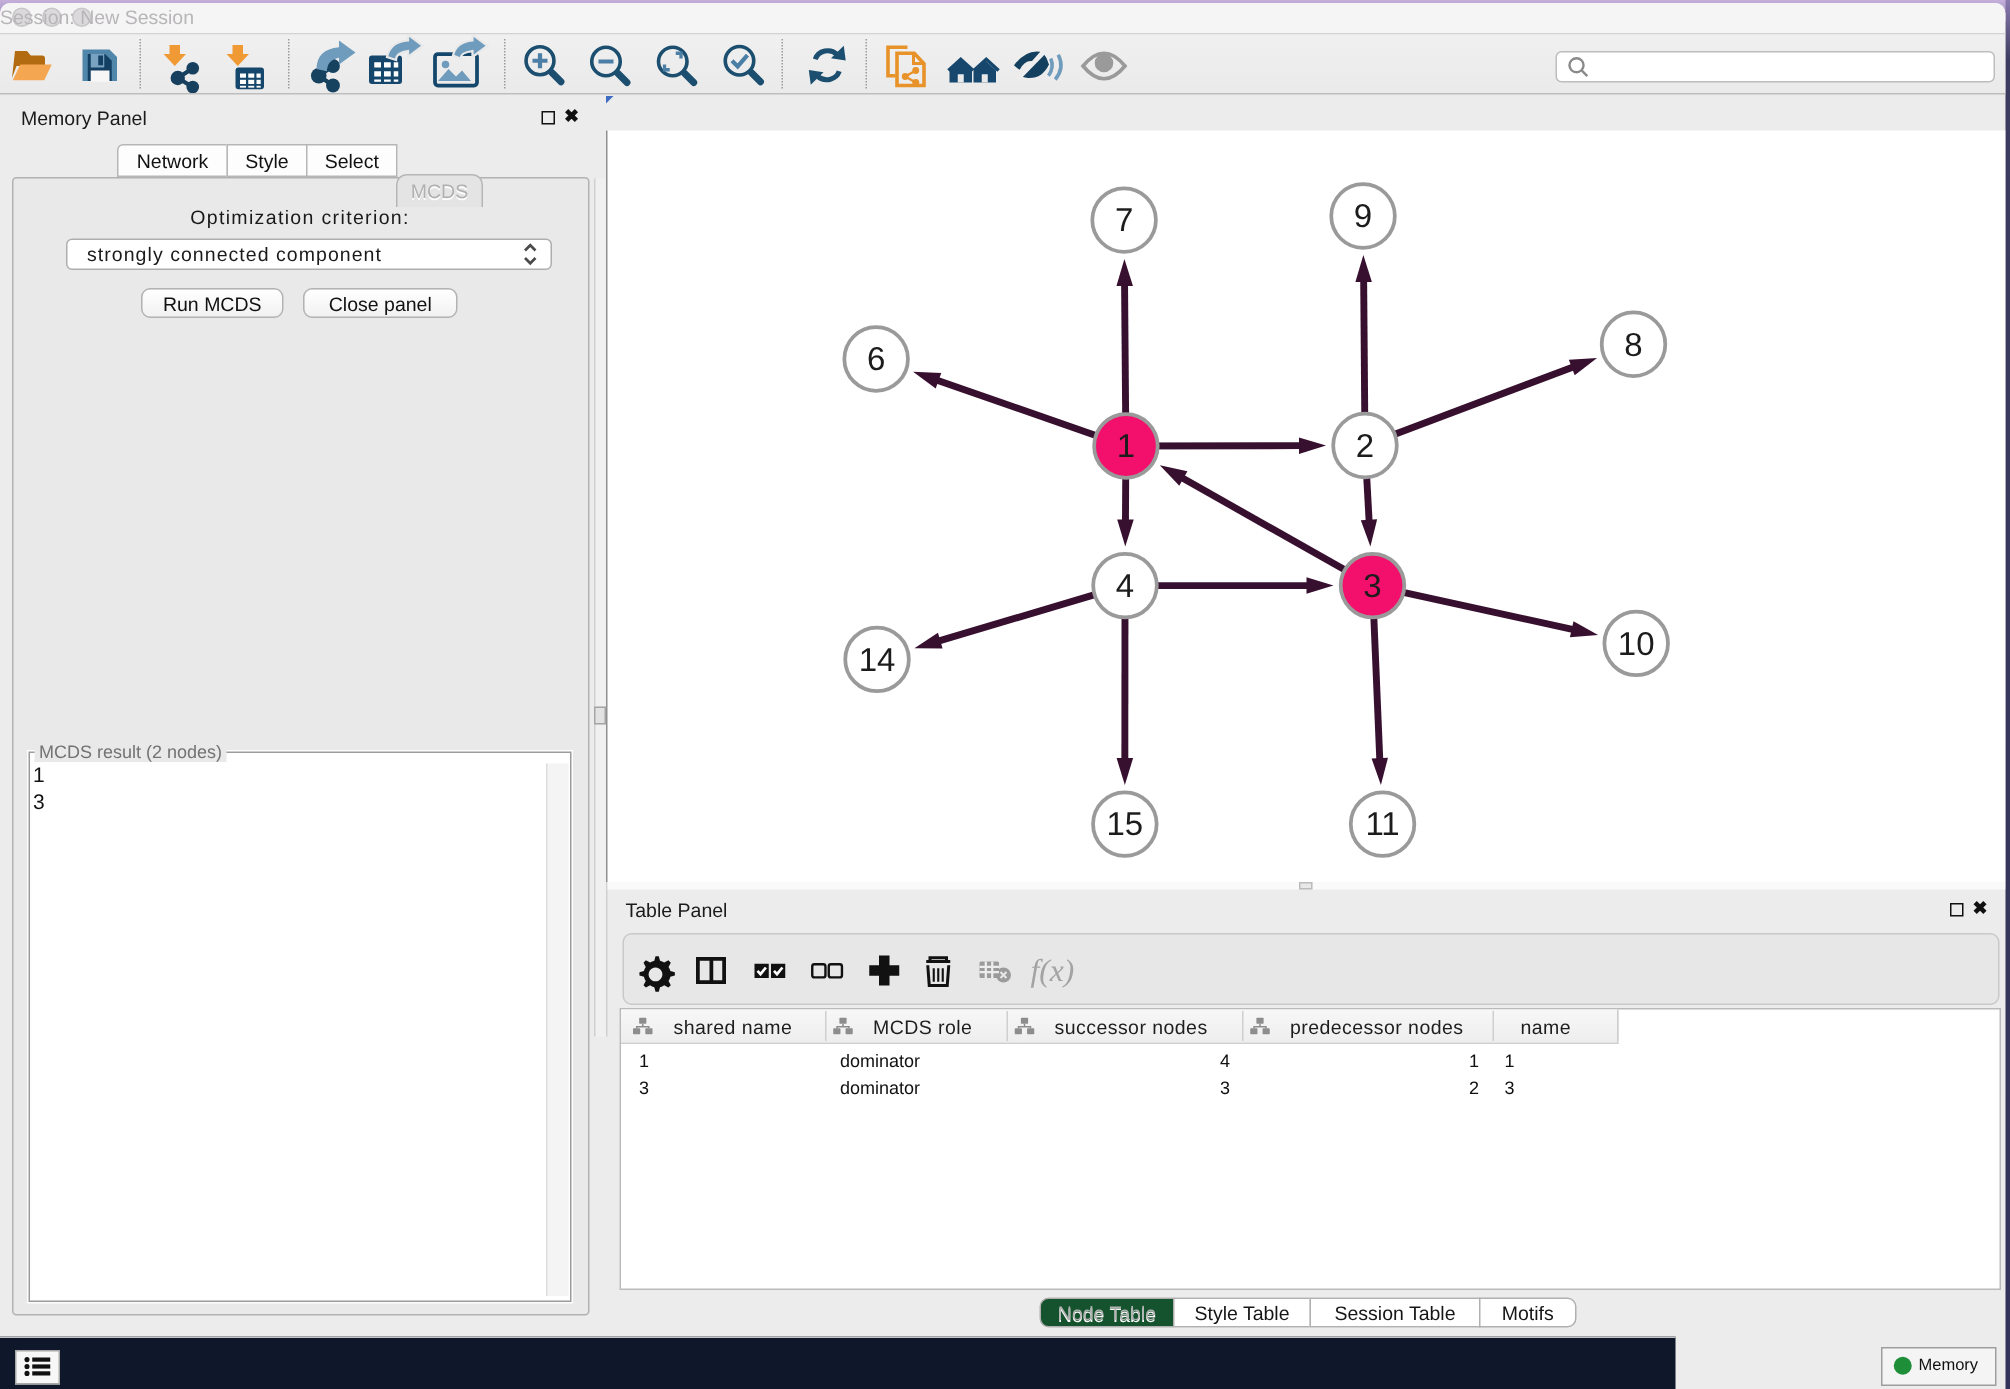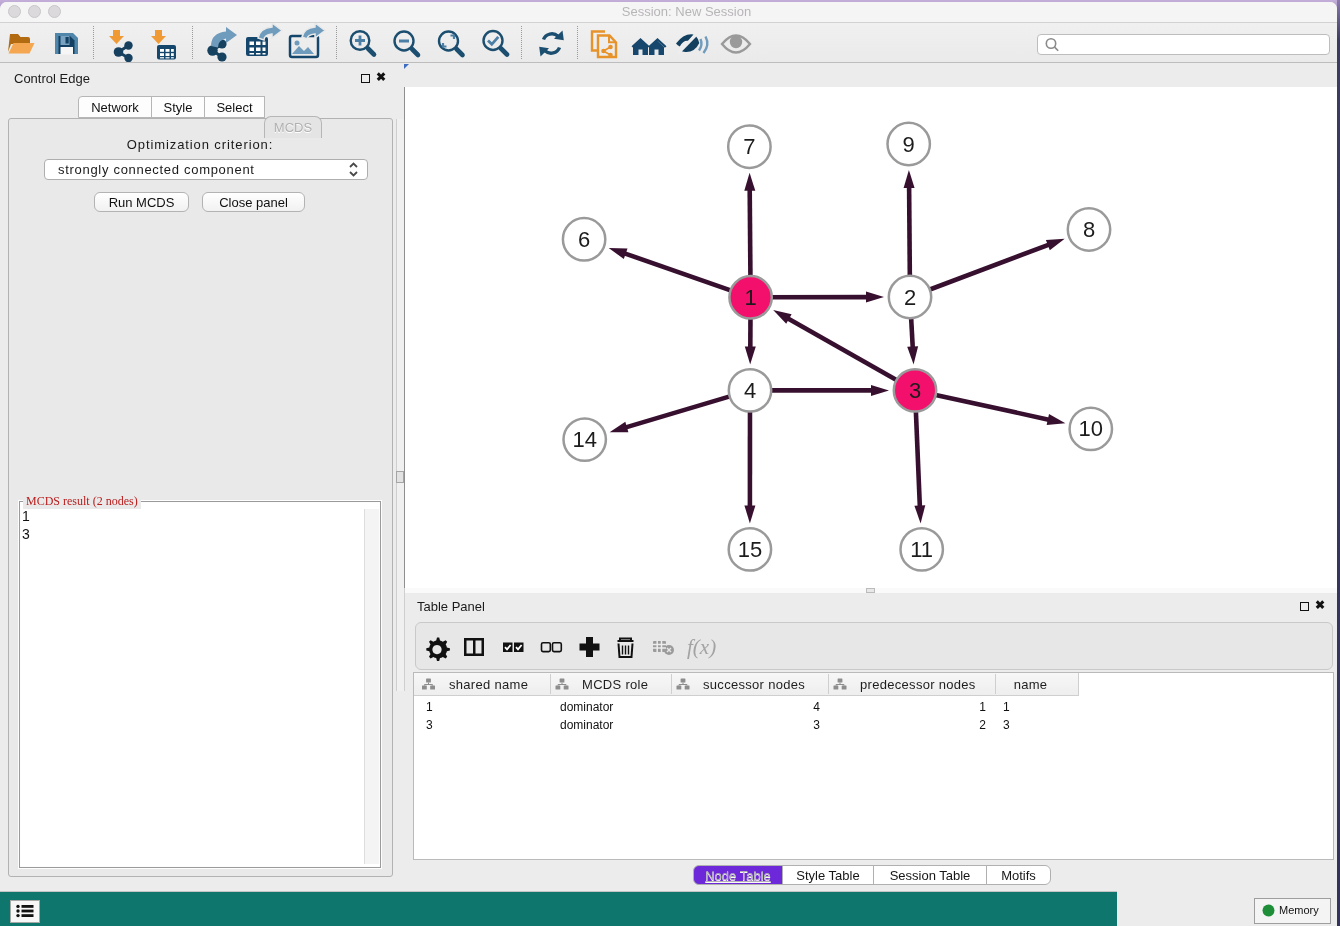--- a/index.html
+++ b/index.html
@@ -4,39 +4,39 @@
 body{width:1340px;height:926px;position:relative;overflow:hidden;
  background:#34345a;font-family:"Liberation Sans",sans-serif;
  -webkit-font-smoothing:antialiased;}
 .abs{position:absolute;}
 #purple{left:0;top:0;width:1340px;height:14px;background:linear-gradient(#c3afd9,#a78dc6);}
 #rightedge{left:1337px;top:0;width:3px;height:926px;background:linear-gradient(#8a7aae,#3c3c60 40px,#32325a);}
 #win{left:0;top:2px;width:1337px;height:924px;background:#ececec;border-radius:7px 7px 0 0;overflow:hidden;}
 
 #titlebar{left:0;top:0;width:1337px;height:22px;background:#f6f5f6;border-bottom:1px solid #d3d1d3;}
 .tl{position:absolute;top:5px;width:11px;height:11px;border-radius:50%;background:#dbd9db;border:1px solid #c8c6c8;}
-#wtitle{position:absolute;left:0;right:12px;top:4px;text-align:center;font-size:13px;color:#b7b5b7;margin-left:48px;}
+#wtitle{position:absolute;left:0;right:12px;top:4px;font-size:13px;color:#b7b5b7;}
 
 #toolbar{left:0;top:23px;width:1337px;height:39px;overflow:hidden;background:linear-gradient(#f0f0f0,#eaeaea);border-bottom:1px solid #bdbdbd;}
 .tsep{position:absolute;top:3px;height:33px;width:0;border-left:1px dotted #9a9a9a;}
 #searchbox{position:absolute;left:1037px;top:11px;width:291px;height:19px;background:#fff;border:1px solid #bdbdbd;border-radius:4px;}
 
 #cptitle{left:14px;top:71px;font-size:13px;color:#1b1b1b;}
 .winbtn-sq{position:absolute;width:7px;height:7px;border:1.5px solid #111;background:transparent;}
 .winbtn-x{position:absolute;font-size:12px;font-weight:bold;color:#111;line-height:10px;}
 #tabcontent{left:8px;top:118px;width:383px;height:757px;background:#e9e9e9;border:1px solid #b2b2b2;border-radius:3px;}
 .cptab{position:absolute;top:96px;height:22px;background:#fdfdfd;border:1px solid #b6b6b6;box-sizing:border-box;font-size:13px;text-align:center;line-height:21px;color:#111;}
 #tabMCDS{background:#e4e4e4;border-radius:7px 7px 0 0;color:#b0b0b0;text-shadow:0 1px 0 #fff;border-bottom:none;}
 #optlabel{left:0px;top:137px;width:400px;text-align:center;font-size:13px;letter-spacing:0.9px;color:#1a1a1a;}
 #combo{left:44px;top:159px;width:309px;height:19px;background:#fff;border:1px solid #aeaeae;border-radius:4px;font-size:13px;letter-spacing:0.7px;line-height:19px;color:#1a1a1a;padding-left:13px;box-sizing:content-box;}
 #runbtn{left:94px;top:192px;width:95px;height:20px;}
 #closebtn{left:202px;top:192px;width:103px;height:20px;}
 .btn{position:absolute;background:linear-gradient(#ffffff,#f1f1f1);border:1px solid #b3b3b3;border-radius:6px;font-size:13px;color:#111;text-align:center;line-height:20px;box-sizing:border-box;}
 #groupbox{left:19px;top:501px;width:360px;height:365px;border:1px solid #9b9b9b;background:#fff;box-shadow:0 0 0 1px #fdfdfd, inset 0 0 0 1px #fdfdfd;}
-#grouplabel{left:23px;top:494px;font-size:12px;color:#b91c1c;background:#e9e9e9;padding:0 3px;font-family:Liberation Serif, serif;}
+#grouplabel{left:23px;top:494px;font-size:12px;color:#737373;background:#e9e9e9;padding:0 3px;}
 #mcdstext{left:22px;top:508px;font-size:14px;color:#111;line-height:17.5px;}
 #mcdsscroll{left:364px;top:509px;width:14px;height:355px;background:#f4f4f4;border-left:1px solid #ddd;}
 
 #divtrack{left:396px;top:119px;width:7px;height:572px;background:#f0f0f0;border-left:1px solid #cfcfcf;border-right:1px solid #cfcfcf;}
 #divgrip{left:396px;top:471px;width:8px;height:12px;background:#e2e2e2;border:1px solid #a5a5a5;box-sizing:border-box;}
 
 #nettitle{left:404px;top:63px;width:933px;height:22px;background:linear-gradient(#f7f7f7,#d6d6d6);border-top:1px solid #cfcfcf;border-bottom:1px solid #565656;box-sizing:content-box;}
 #nettitletext{position:absolute;left:10px;right:0;top:4px;text-align:center;font-size:13px;font-weight:500;letter-spacing:1.2px;color:#141414;}
 .mac{position:absolute;top:5.5px;width:12px;height:12px;border-radius:50%;box-sizing:border-box;}
 #canvas{left:404px;top:87px;width:933px;height:501px;background:#fff;border-left:1px solid #8f8f8f;box-sizing:border-box;}
@@ -45,24 +45,24 @@
 
 #tptitle{left:417px;top:599px;font-size:13px;color:#1b1b1b;}
 #tptoolbar{left:415px;top:622px;width:918px;height:48px;background:#e7e7e7;border:1px solid #c9c9c9;border-radius:6px;box-sizing:border-box;}
 #tablebox{left:413px;top:672px;width:919px;height:186px;background:#fff;border:1px solid #bababa;}
 #thead{position:absolute;left:0;top:0;width:100%;height:22px;background:linear-gradient(#f7f7f7,#eeeeee);border-bottom:1px solid #cfcfcf;}
 .colsep{position:absolute;top:1px;height:20px;width:0;border-left:1px solid #cfcfcf;}
 .th{position:absolute;top:4px;font-size:13px;color:#1e1e1e;letter-spacing:0.3px;}
 .td{position:absolute;font-size:12px;color:#111;}
 
 .btab{position:absolute;top:865px;height:20px;background:#fff;border:1px solid #b0b0b0;box-sizing:border-box;font-size:13px;font-weight:500;text-align:center;line-height:19px;color:#161616;}
-#tabNode{background:#6d28d9;color:#b2b2b2;text-shadow:0 1px 0 #fafafa;border-radius:6px 0 0 6px;text-decoration:underline;}
+#tabNode{background:#14532d;color:#b2b2b2;text-shadow:0 1px 0 #fafafa;border-radius:6px 0 0 6px;}
 #tabMotifs{border-radius:0 6px 6px 0;}
 
-#statusbar{left:0;top:891px;width:1117px;height:35px;background:#0f766e;border-top:1px solid #c4c4c4;}
+#statusbar{left:0;top:891px;width:1117px;height:35px;background:#0f172a;border-top:1px solid #c4c4c4;}
 #listbtn{position:absolute;left:10px;top:8px;width:28px;height:21px;background:#f7f7f7;border:1px solid #a8a8a8;}
 #membtn{position:absolute;left:1254px;top:6px;width:75px;height:24px;background:#f4f4f4;border:1px solid #9e9e9e;font-size:11px;color:#111;}
 svg{position:absolute;overflow:visible;}
 </style></head>
 <body>
 <div id="purple" class="abs"></div>
 <div id="rightedge" class="abs"></div>
 <div id="win" class="abs">
     <div id="inner" style="position:absolute;left:0;top:-2px;width:1337px;height:928px;">
   <div id="titlebar" class="abs">
@@ -198,21 +198,21 @@
     <div class="tsep" style="left:521px;"></div>
     <div class="tsep" style="left:577px;"></div>
     <div id="searchbox">
           <svg width="20" height="19" viewBox="0 0 20 19" style="left:5px;top:0;">
             <circle cx="8" cy="8.5" r="4.7" fill="none" stroke="#8a8a8a" stroke-width="1.6"></circle>
             <path d="M11.6,12.1 l3.6,3.6" stroke="#8a8a8a" stroke-width="1.6"></path>
           </svg>
         </div>
   </div>
 
-  <div id="cptitle" class="abs">Control Edge</div>
+  <div id="cptitle" class="abs">Memory Panel</div>
   <div class="winbtn-sq" style="left:361px;top:74px;"></div>
   <div class="winbtn-x" style="left:376px;top:72px;">✖</div>
   <div id="tabcontent" class="abs"></div>
   <div class="cptab" style="left:78px;width:74px;border-radius:4px 0 0 0;">Network</div>
   <div class="cptab" style="left:151px;width:54px;">Style</div>
   <div class="cptab" style="left:204px;width:61px;">Select</div>
   <div class="cptab" id="tabMCDS" style="left:264px;width:58px;margin-top:20px;">MCDS</div>
   <div id="optlabel" class="abs">Optimization criterion:</div>
   <div id="combo" class="abs">strongly connected component<svg width="11" height="15" viewBox="0 0 11 15" style="right:8px;top:2px;">
           <path d="M2 5 L5.5 1.5 L9 5 M2 10 L5.5 13.5 L9 10" fill="none" stroke="#4a4a4a" stroke-width="1.8"></path>

